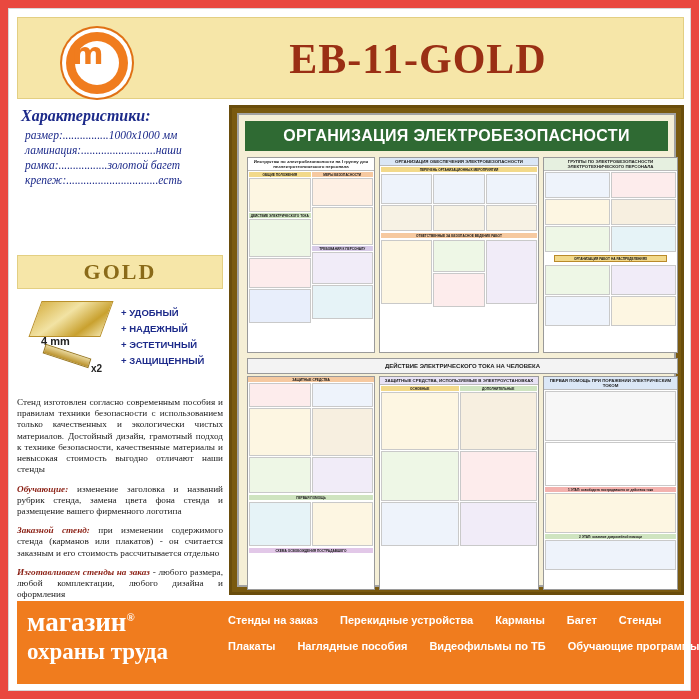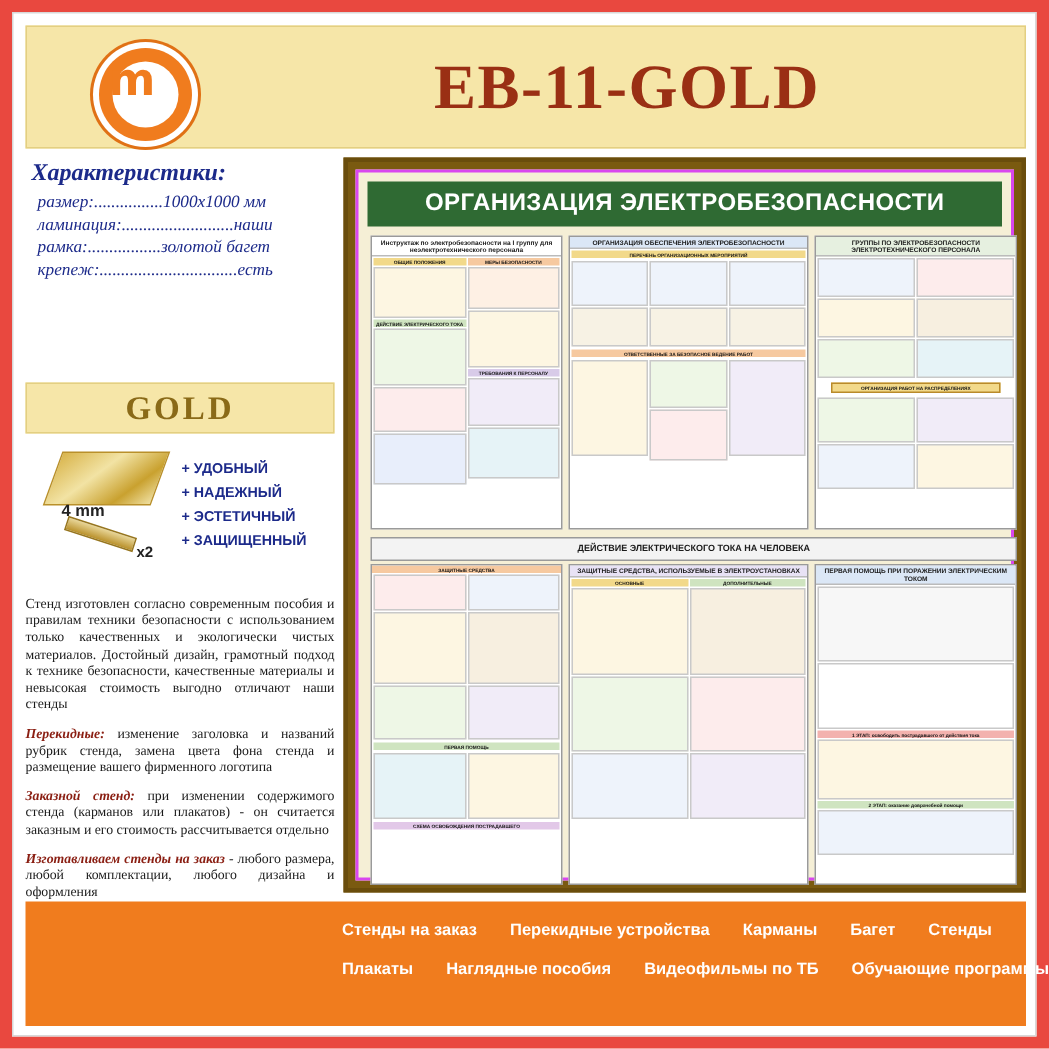--- a/index.html
+++ b/index.html
@@ -106,21 +106,21 @@
   .poster{
     position:absolute;left:220px;top:96px;width:455px;height:490px;
     background:#7a5a10;
     border:3px solid #6a4d0c;
     box-sizing:border-box;
     padding:5px;
   }
   .poster-inner{
     position:relative;width:100%;height:100%;
     background:#f5efd6;
-    border:2px solid #d946ef;
+    border:2px solid #a3a3a3;
     box-sizing:border-box;
   }
   .poster-title{
     position:absolute;left:6px;top:6px;right:6px;height:30px;
     background:#2f6a33;
     color:#ffffff;font-size:16px;font-weight:bold;text-align:center;line-height:30px;
     letter-spacing:0.3px;
   }
   .sheet{
     position:absolute;background:#ffffff;border:1px solid #9a9a9a;box-sizing:border-box;
@@ -202,21 +202,21 @@
       <div class="bullets">
         <div>+ УДОБНЫЙ</div>
         <div>+ НАДЕЖНЫЙ</div>
         <div>+ ЭСТЕТИЧНЫЙ</div>
         <div>+ ЗАЩИЩЕННЫЙ</div>
       </div>
     </div>
 
     <div class="paras">
       <p>Стенд изготовлен согласно современным пособия и правилам техники безопасности с использованием только качественных и экологически чистых материалов. Достойный дизайн, грамотный подход к технике безопасности, качественные материалы и невысокая стоимость выгодно отличают наши стенды</p>
-      <p><i>Перекидные:</i> изменение заголовка и названий рубрик стенда, замена цвета фона стенда и размещение вашего фирменного логотипа</p>
+      <p><i>Обучающие:</i> изменение заголовка и названий рубрик стенда, замена цвета фона стенда и размещение вашего фирменного логотипа</p>
       <p><i>Заказной стенд:</i> при изменении содержимого стенда (карманов или плакатов) - он считается заказным и его стоимость рассчитывается отдельно</p>
       <p><i>Изготавливаем стенды на заказ</i> - любого размера, любой комплектации, любого дизайна и оформления</p>
     </div>
   </div>
 
   <div class="poster">
     <div class="poster-inner">
       <div class="poster-title">ОРГАНИЗАЦИЯ ЭЛЕКТРОБЕЗОПАСНОСТИ</div>
 
       <div class="sheet" style="left:8px;top:42px;width:128px;height:196px;">
@@ -355,20 +355,26 @@
         <div class="cap" style="background:#f3b2ae;margin:1px;">1 ЭТАП: освободить пострадавшего от действия тока</div>
         <div class="cell" style="background:#fdf6e2;height:36px;margin:1px;"></div>
         <div class="cap" style="background:#cfe4c0;margin:1px;">2 ЭТАП: оказание доврачебной помощи</div>
         <div class="cell" style="background:#eef3fb;height:26px;margin:1px;"></div>
       </div>
 
     </div>
   </div>
 
   <div class="footer">
+    <div class="footer-logo">
+      <div class="mag">
+        <span>магазин</span><sup>®</sup>
+      </div>
+      <div class="ohrana">охраны труда</div>
+    </div>
 
     <div class="footmenu">
       <div class="footrow">
         <div class="fitem">Стенды на заказ</div>
         <div class="fsep"></div>
         <div class="fitem">Перекидные устройства</div>
         <div class="fsep"></div>
         <div class="fitem">Карманы</div>
         <div class="fsep"></div>
         <div class="fitem">Багет</div>

